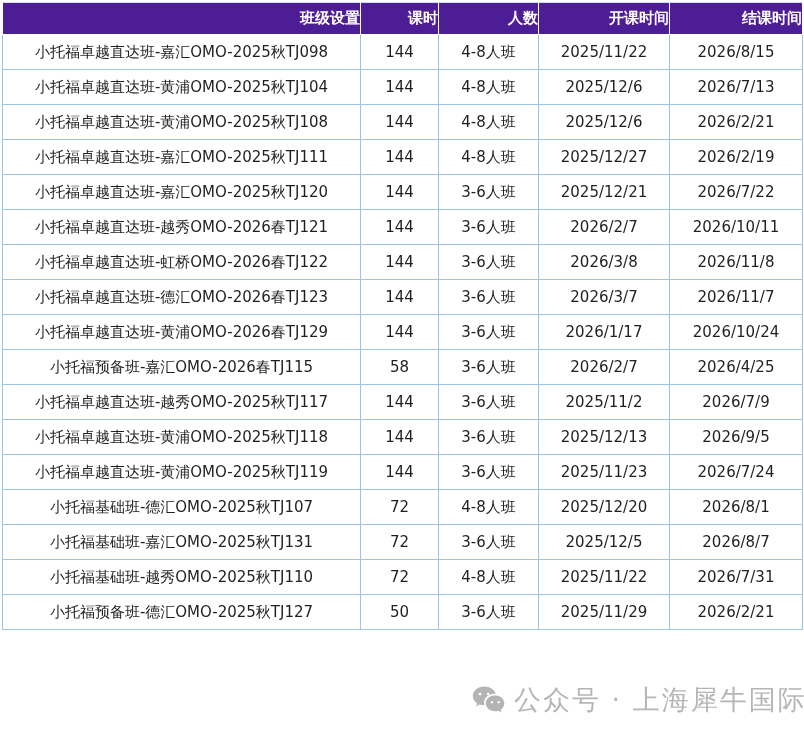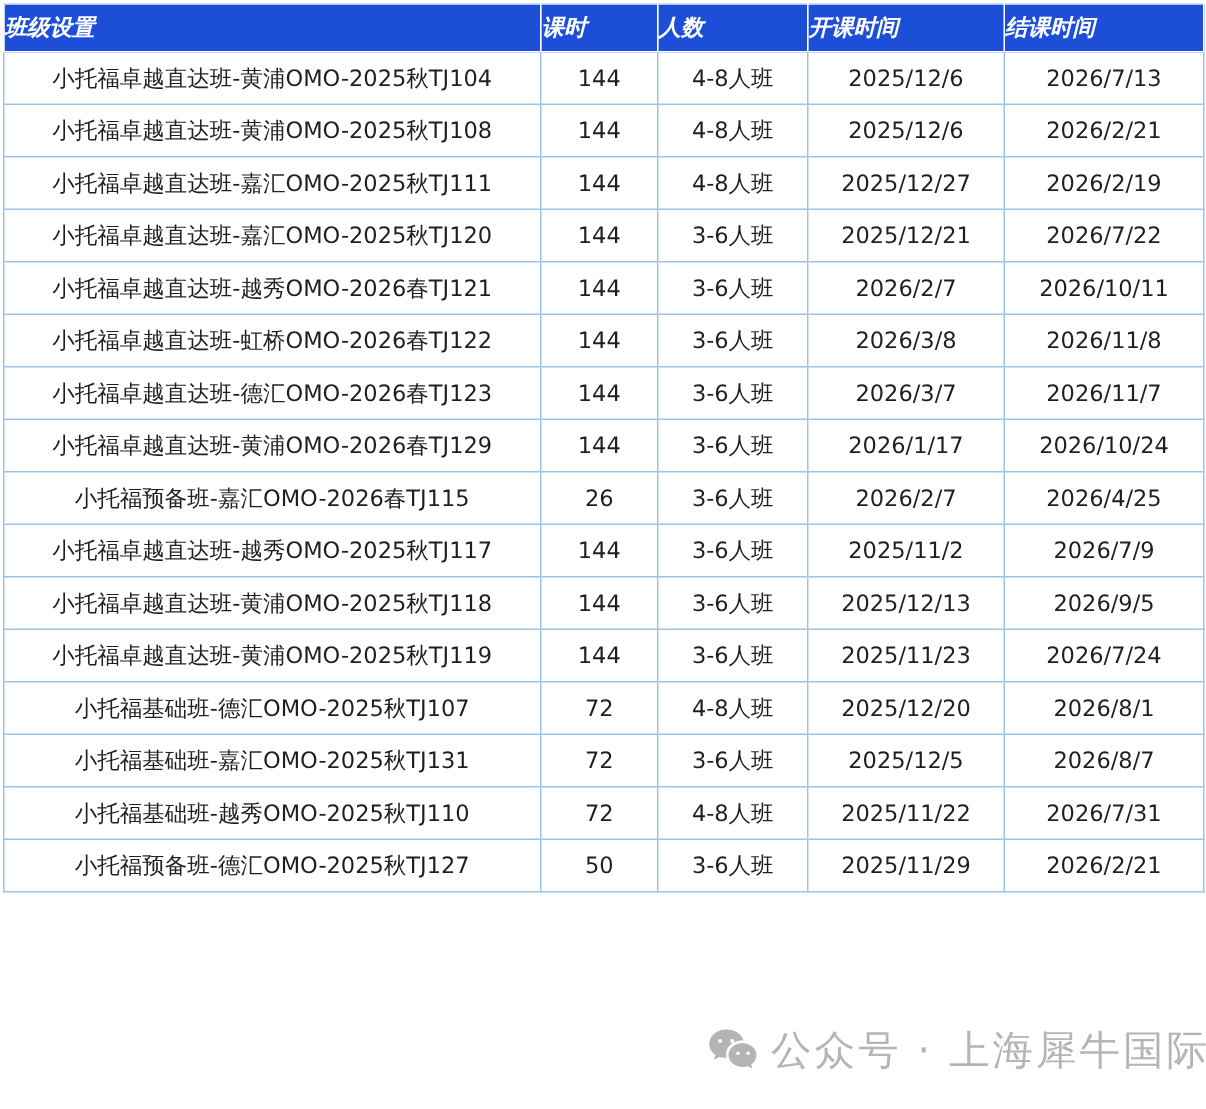--- a/index.html
+++ b/index.html
@@ -22,31 +22,30 @@
     width: 800px;
     border-collapse: collapse;
     table-layout: fixed;
   }
   col.c0 { width: 358px; }
   col.c1 { width: 78px; }
   col.c2 { width: 100px; }
   col.c3 { width: 131px; }
   col.c4 { width: 133px; }
   thead th {
-    background: #1d4ed8;
+    background: #4c1d95;
     color: #ffffff;
     font-weight: bold;
     font-size: 15px;
     height: 31px;
     border: 1px solid #ffffff;
     border-top: 1px solid #cfe0f0;
-    text-align: left;
+    text-align: right;
     vertical-align: middle;
     padding: 0;
-    font-style: italic;
   }
   tbody td {
     background: #ffffff;
     color: #1f1f1f;
     font-size: 15px;
     height: 34px;
     border: 1px solid #9DC3E6;
     text-align: center;
     vertical-align: middle;
     padding: 0 2px;
@@ -90,20 +89,27 @@
       <tr>
           <th>班级设置</th>
           <th>课时</th>
           <th>人数</th>
           <th>开课时间</th>
           <th>结课时间</th>
         </tr>
     </thead>
     <tbody>
         <tr>
+          <td>小托福卓越直达班-嘉汇OMO-2025秋TJ098</td>
+          <td>144</td>
+          <td>4-8人班</td>
+          <td>2025/11/22</td>
+          <td>2026/8/15</td>
+        </tr>
+        <tr>
           <td>小托福卓越直达班-黄浦OMO-2025秋TJ104</td>
           <td>144</td>
           <td>4-8人班</td>
           <td>2025/12/6</td>
           <td>2026/7/13</td>
         </tr>
         <tr>
           <td>小托福卓越直达班-黄浦OMO-2025秋TJ108</td>
           <td>144</td>
           <td>4-8人班</td>
@@ -147,21 +153,21 @@
         </tr>
         <tr>
           <td>小托福卓越直达班-黄浦OMO-2026春TJ129</td>
           <td>144</td>
           <td>3-6人班</td>
           <td>2026/1/17</td>
           <td>2026/10/24</td>
         </tr>
         <tr>
           <td>小托福预备班-嘉汇OMO-2026春TJ115</td>
-          <td>26</td>
+          <td>58</td>
           <td>3-6人班</td>
           <td>2026/2/7</td>
           <td>2026/4/25</td>
         </tr>
         <tr>
           <td>小托福卓越直达班-越秀OMO-2025秋TJ117</td>
           <td>144</td>
           <td>3-6人班</td>
           <td>2025/11/2</td>
           <td>2026/7/9</td>

